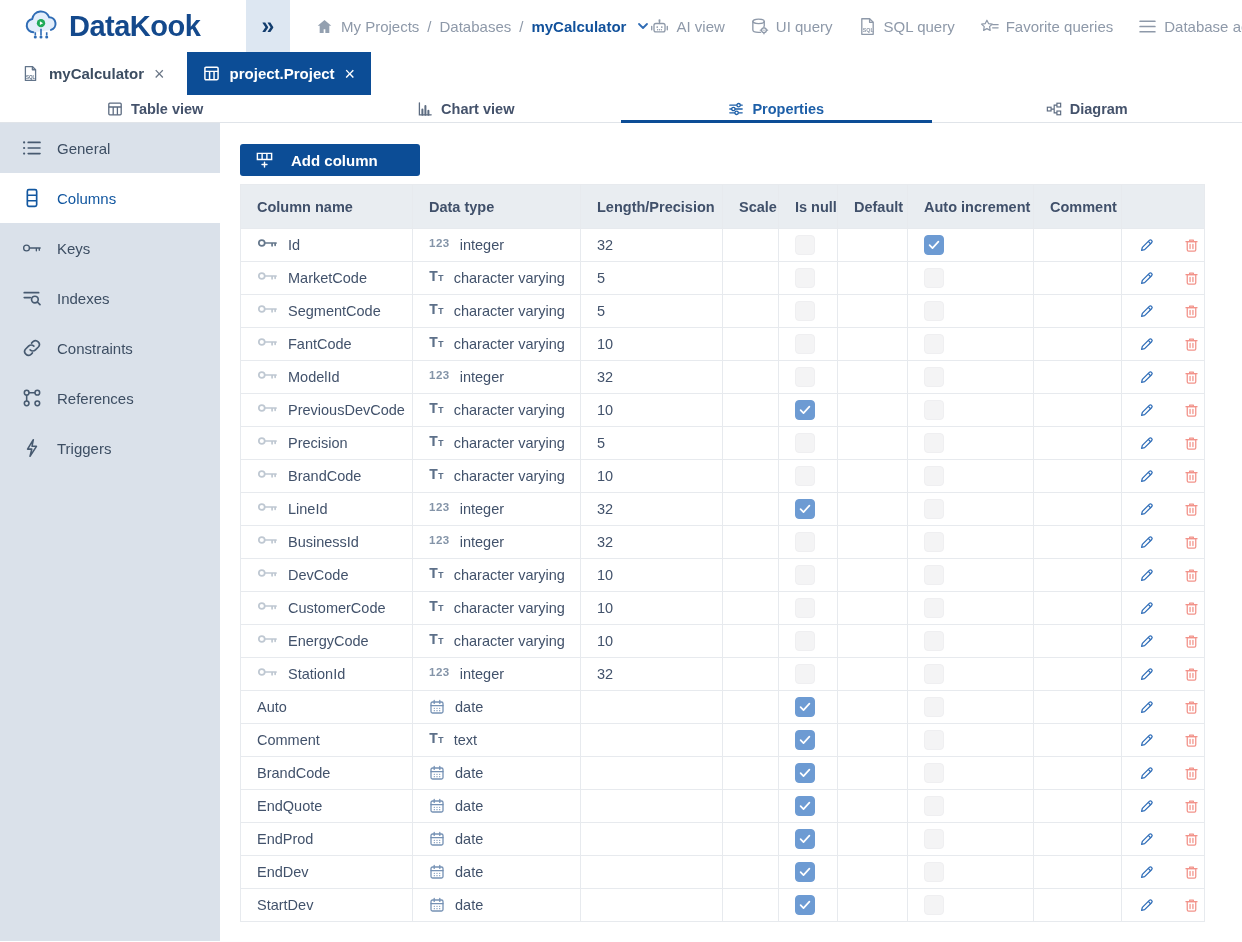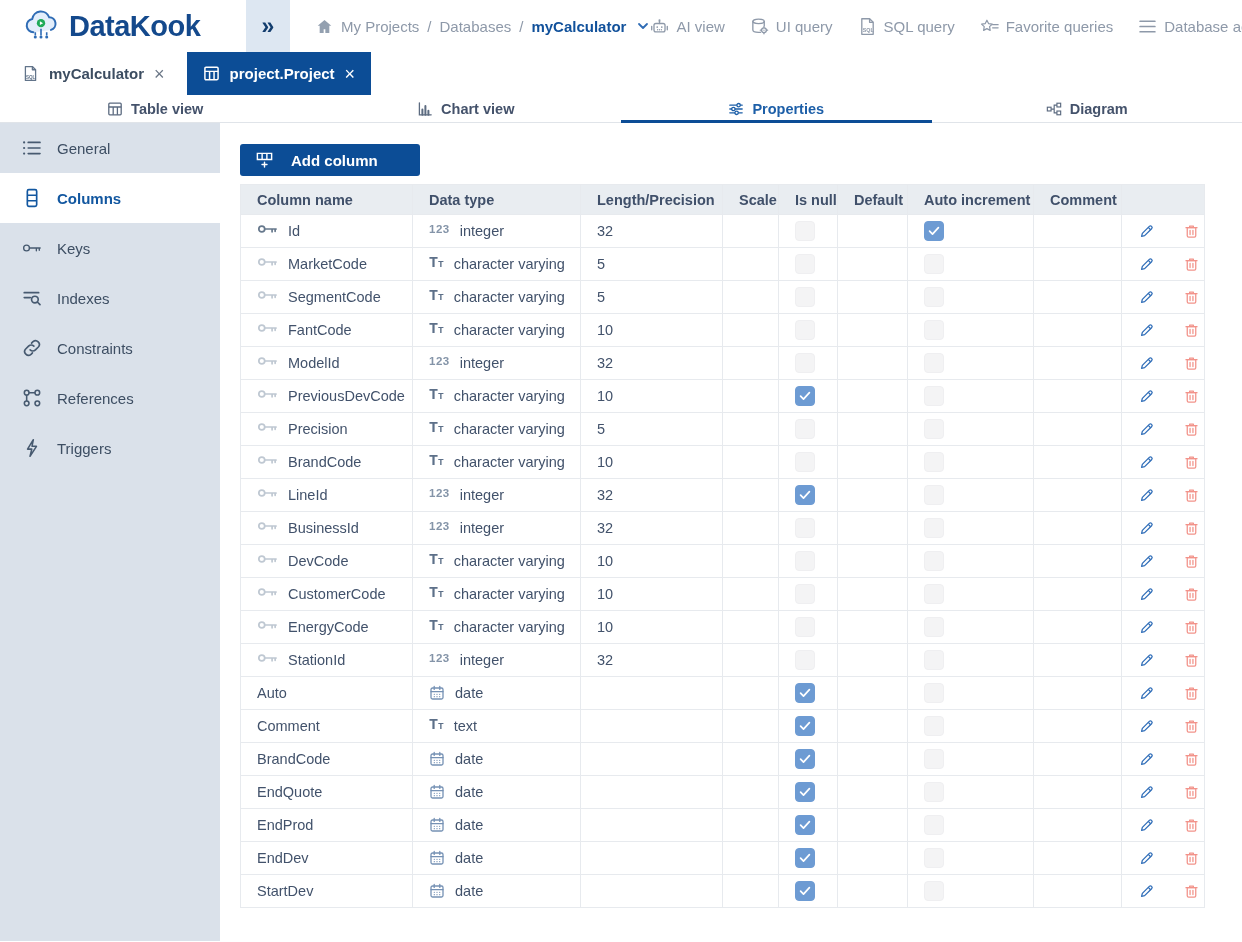--- a/index.html
+++ b/index.html
@@ -60,35 +60,35 @@
   .view-tab svg{width:16px;height:16px;color:#5c6b80;}
   .view-tab.active{color:var(--accent-blue);text-align:right;}
   .view-tab.active svg{color:var(--accent-blue);}
   .view-tab.active::after{content:"";position:absolute;left:0;right:0;bottom:-1px;height:3px;background:var(--brand-blue);}
 
   
   .page-body{display:flex;height:818px;}
   .sidebar{width:220px;flex:0 0 auto;background:var(--sidebar-bg);}
   .side-item{height:50px;display:flex;align-items:center;gap:15px;padding-left:22px;font-size:15px;color:var(--sidebar-text);cursor:pointer;}
   .side-item svg{width:20px;height:20px;color:#475a70;flex:0 0 auto;}
-  .side-item.active{background:#fff;color:#1257a0;font-weight:bold;}
+  .side-item.active{background:#fff;color:#1257a0;font-weight:normal;}
   .side-item.active svg{color:#1257a0;}
 
   
   .main{flex:1;padding:21px 0 0 20px;}
   .add-btn{display:inline-flex;align-items:center;gap:17px;height:32px;background:var(--brand-blue);color:#fff;
     border:none;border-radius:3px;padding:0 42px 0 15px;font-size:15px;font-weight:bold;cursor:pointer;
     font-family:inherit;}
   .add-btn svg{width:19px;height:18px;color:#fff;}
 
   
   table.cols{border-collapse:collapse;margin-top:8px;table-layout:fixed;width:964px;}
   table.cols th,table.cols td{border:1px solid var(--border);padding:0 6px 0 16px;text-align:left;overflow:hidden;white-space:nowrap;}
   table.cols{border:1px solid var(--outer-border);}
-  table.cols th{background:var(--head-bg);height:30px;font-size:14.5px;font-weight:bold;color:#40506a;}
+  table.cols th{background:var(--head-bg);height:44px;font-size:14.5px;font-weight:bold;color:#40506a;}
   table.cols td{height:33px;font-size:14.5px;color:var(--text-dark);background:#fff;}
   .cellflex{display:flex;align-items:flex-start;gap:10px;}
   .key-ic{width:21px;height:12px;flex:0 0 auto;}
   .key-ic.primary{color:#66788c;}
   .key-ic.foreign{color:#bfc8d2;}
   .type-ic{flex:0 0 auto;}
   .ic-number{font-size:11.5px;font-weight:bold;color:#8494a8;letter-spacing:0.5px;}
   .ic-text{color:#5d7089;font-family:Liberation Mono, monospace;line-height:1;}
   .ic-text .tbig{font-size:15px;font-weight:bold;}
   .ic-text .tsmall{font-size:9.5px;font-weight:bold;}

